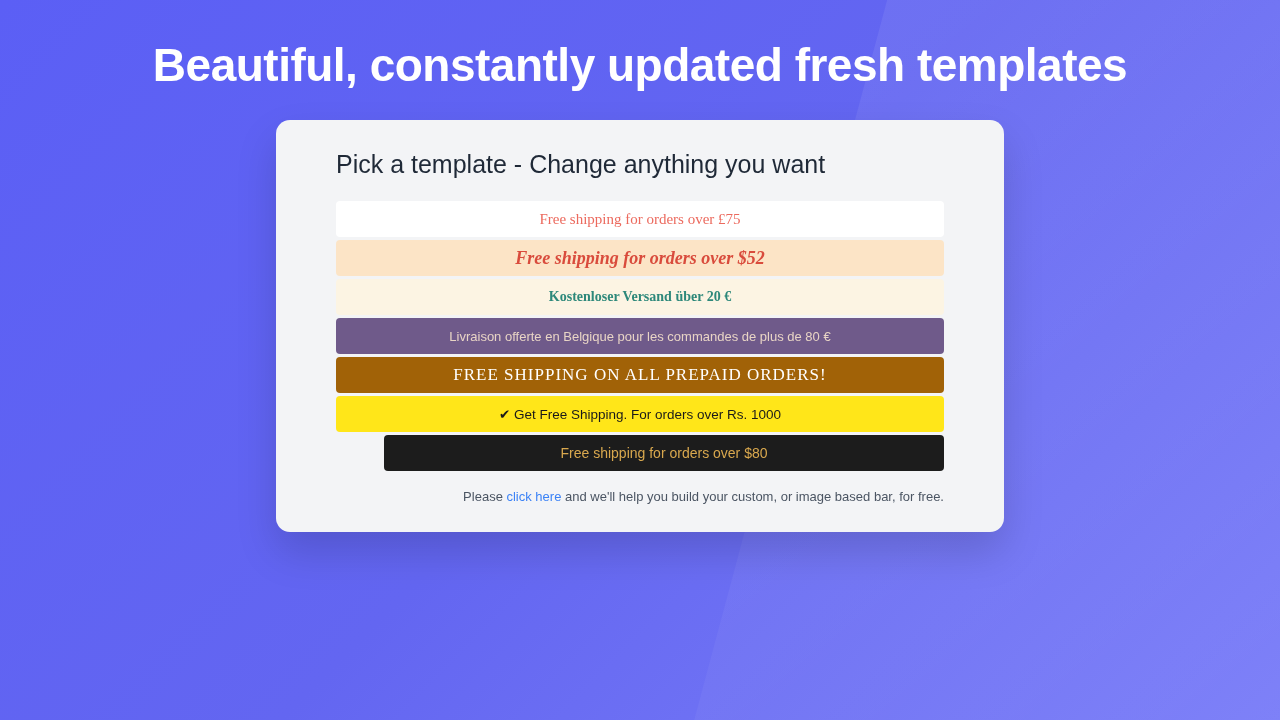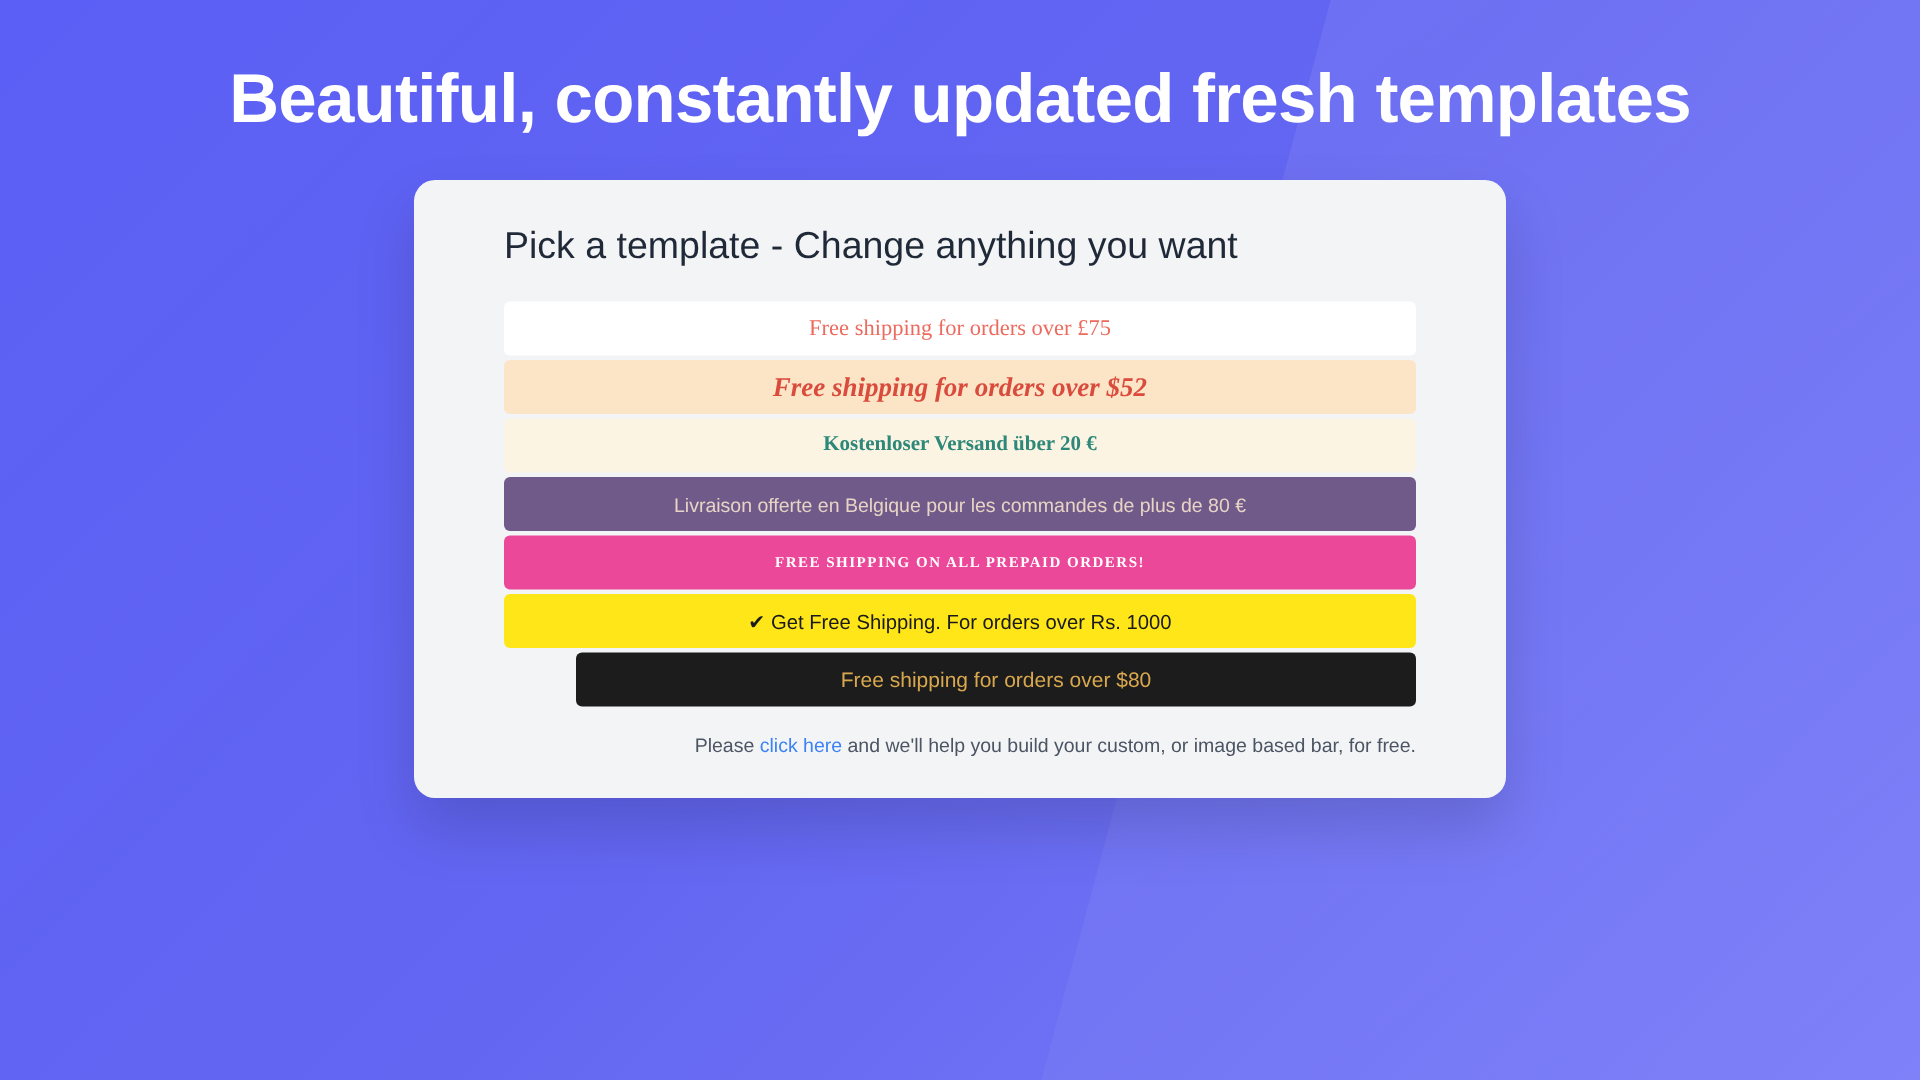--- a/index.html
+++ b/index.html
@@ -58,21 +58,21 @@
     cursor: pointer;
   }
 
   .bar-1 { background: #ffffff; color: #ec6a5e; font-family: Georgia, serif; font-size: 15px; }
   .bar-2 { background: #fce4c6; color: #d94b3c; font-family: "Brush Script MT", cursive; font-style: italic; font-size: 18px; font-weight: 600; }
   .bar-3 { background: #4a3f38; color: #c9bfb9; font-size: 13px; }
   .bar-3 .overlay { position: absolute; color: #fff; font-weight: 700; font-size: 15px; left: 50%; transform: translateX(-50%); }
   .bar-4 { background: #fcf4e3; color: #2d887a; font-family: Georgia, serif; font-weight: 600; font-size: 14px; }
   .bar-5 { background: #6f5a8a; color: #e8d4c5; font-size: 13px; justify-content: center; }
   .bar-6 { background: #1e8b63; color: #fff; font-size: 13.5px; }
-  .bar-7 { background: #ec4899; color: #fff; font-size: 10px; font-weight: 700; letter-spacing: 1px; font-family: Georgia, serif; }
+  .bar-7 { background: #a16207; color: #fff; font-size: 17px; font-weight: 400; letter-spacing: 1px; font-family: Georgia, serif; }
   .bar-8 { background: #ffe619; color: #1a1a1a; font-weight: 400; font-size: 13.5px; }
   .bar-9 { background: #1c1c1c; color: #d9a84e; font-size: 14px; margin-left: 48px; }
 
   .footer-text {
     margin-top: 18px;
     font-size: 13px;
     color: #4b5563;
     text-align: right;
   }
   .footer-text a { color: #3b82f6; text-decoration: none; cursor: pointer; }

